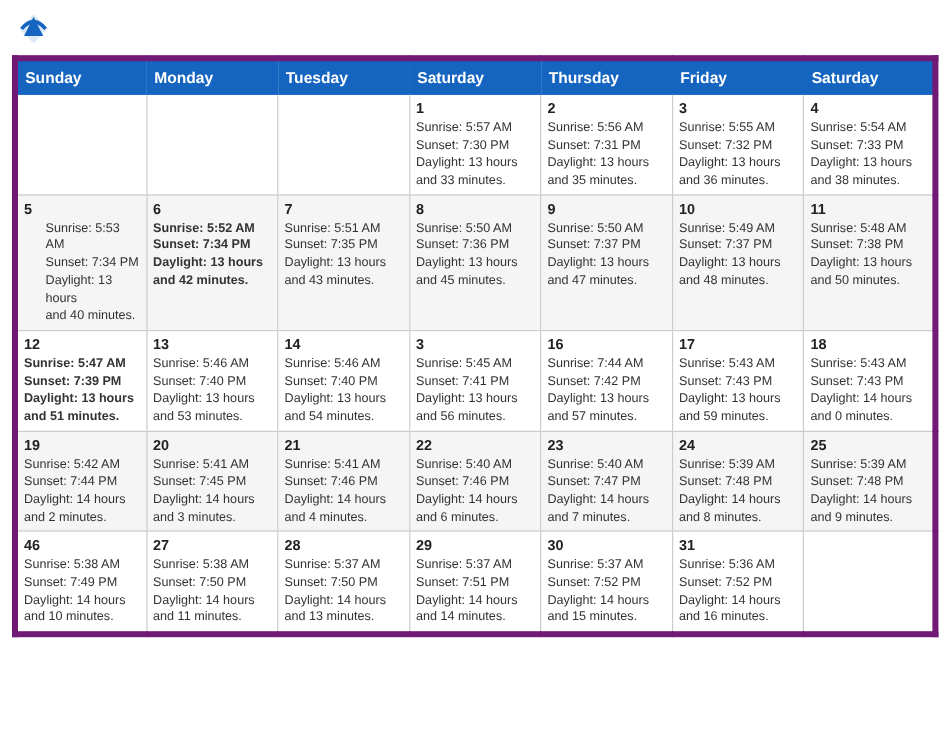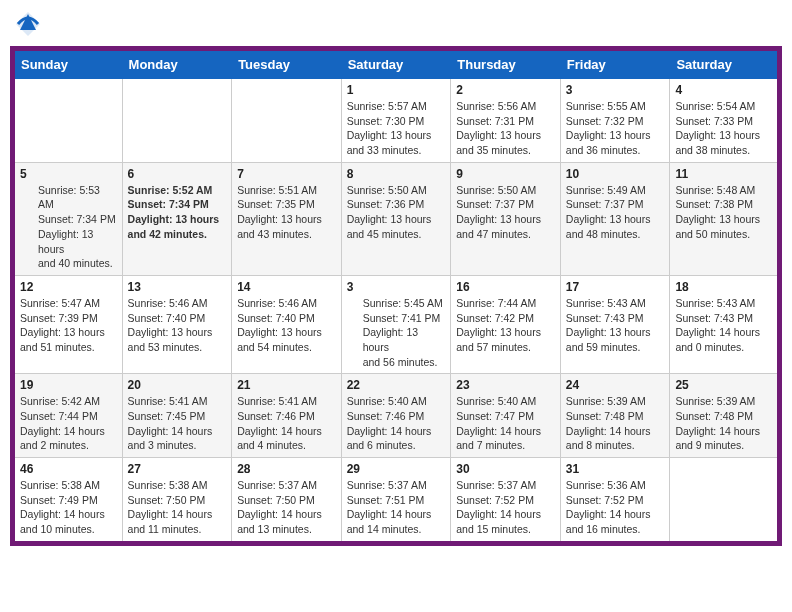--- a/index.html
+++ b/index.html
@@ -210,42 +210,42 @@
           <div class="day-number">11</div>
           <div class="day-info" style="white-space: pre-line;">Sunrise: 5:48 AM
 Sunset: 7:38 PM
 Daylight: 13 hours
 and 50 minutes.</div>
         </td>
       </tr>
       <tr>
         <td>
           <div class="day-number">12</div>
-          <div class="day-info" style="white-space: pre-line;">Sunrise: 5:47 AM
+          <div class="day-info" style="white-space: pre-line; font-weight: bold;">Sunrise: 5:47 AM
 Sunset: 7:39 PM
 Daylight: 13 hours
 and 51 minutes.</div>
         </td>
         <td>
           <div class="day-number">13</div>
           <div class="day-info" style="white-space: pre-line;">Sunrise: 5:46 AM
 Sunset: 7:40 PM
 Daylight: 13 hours
 and 53 minutes.</div>
         </td>
         <td>
           <div class="day-number">14</div>
           <div class="day-info" style="white-space: pre-line;">Sunrise: 5:46 AM
 Sunset: 7:40 PM
 Daylight: 13 hours
 and 54 minutes.</div>
         </td>
         <td>
           <div class="day-number">3</div>
-          <div class="day-info" style="white-space: pre-line; margin-left: 16px;">Sunrise: 5:45 AM
+          <div class="day-info" style="white-space: pre-line;">Sunrise: 5:45 AM
 Sunset: 7:41 PM
 Daylight: 13 hours
 and 56 minutes.</div>
         </td>
         <td>
           <div class="day-number">16</div>
           <div class="day-info" style="white-space: pre-line;">Sunrise: 7:44 AM
 Sunset: 7:42 PM
 Daylight: 13 hours
 and 57 minutes.</div>

